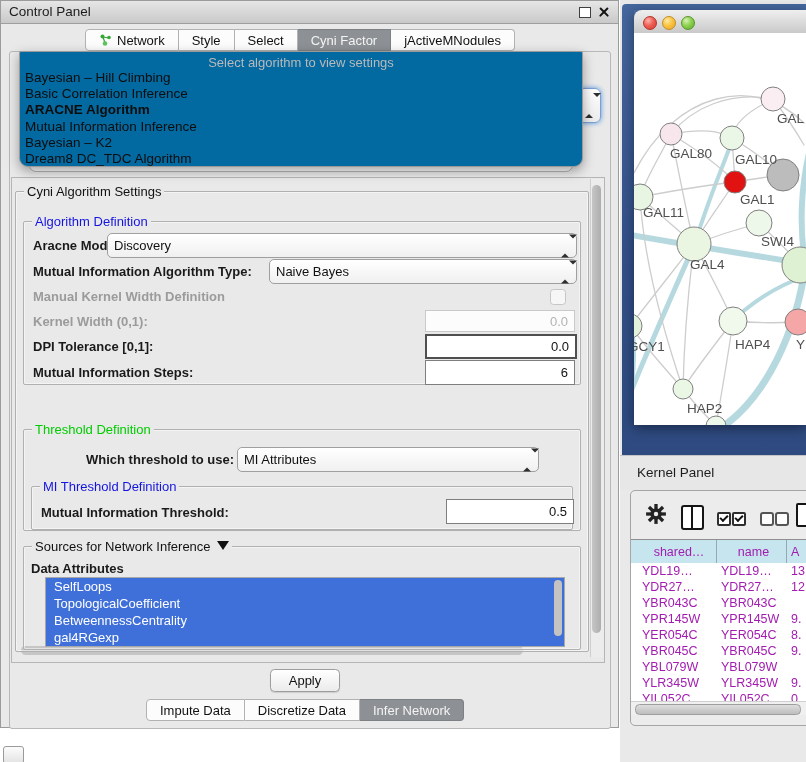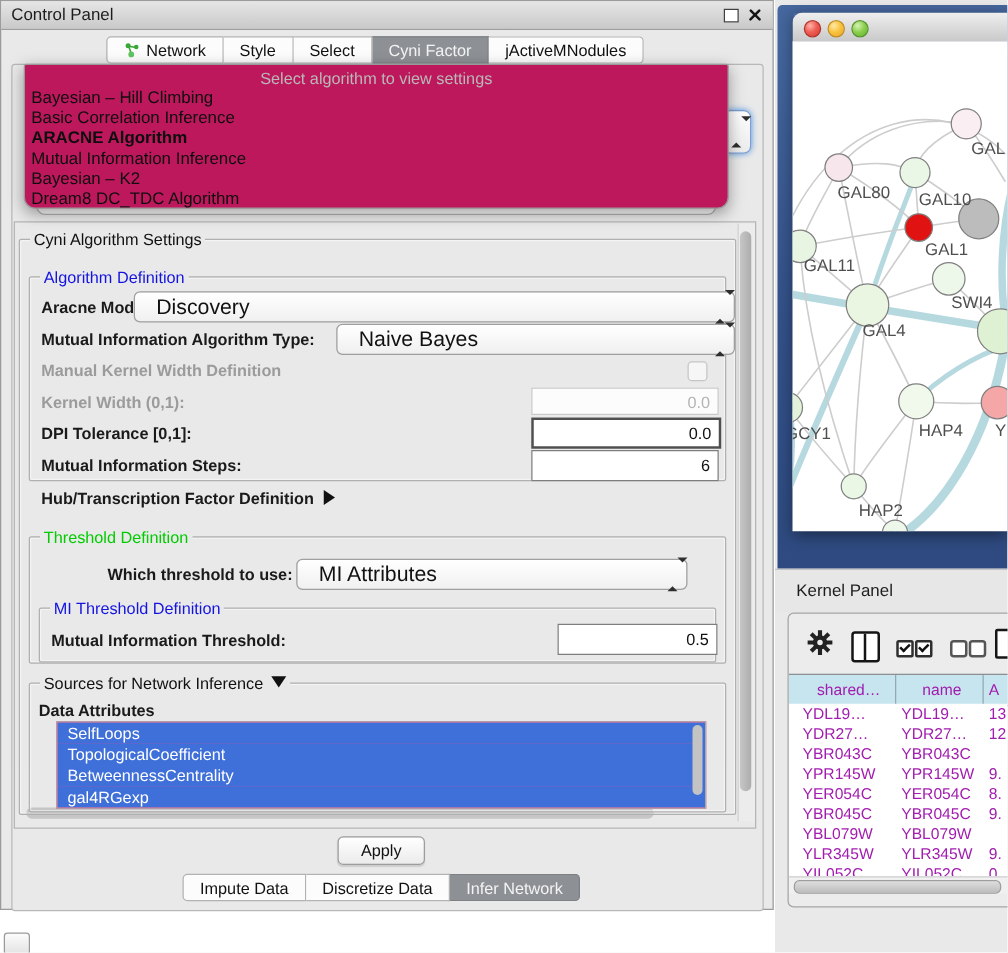--- a/index.html
+++ b/index.html
@@ -26,21 +26,21 @@
     font-size:13px;display:flex;align-items:center;color:#111;white-space:nowrap;cursor:default;}
   .tab:first-child{border-left:1px solid #b2b2b2;border-radius:4px 0 0 4px;}
   .tab:last-child{border-radius:0 4px 4px 0;text-align:center;}
   .tab.sel{background:#8d9094;color:#f4f4f4;border-color:#7e8184;}
   .tab .neticon{margin-right:5px;display:inline-flex;}
 
   #content-frame{position:absolute;left:8px;top:50px;width:600px;height:676px;
     border:1px solid #b8b8b8;border-radius:3px;background:#e9e9e9;}
 
   
-  #algo-popup{position:absolute;left:18px;top:50px;width:562px;height:114px;background:#be185d;
+  #algo-popup{position:absolute;left:18px;top:50px;width:562px;height:114px;background:#0369a1;
     border:1px solid #9a9a9a;border-radius:2px 2px 9px 9px;box-shadow:0 4px 12px rgba(0,0,0,.35);z-index:40;}
   .dd-prompt{text-align:center;color:#b9b9b9;font-size:13px;padding-top:3px;height:15px;}
   .dd-item{font-size:13.5px;line-height:16.2px;padding-left:5px;color:#0d0d0d;white-space:nowrap;}
   .dd-item.bold{font-weight:bold;}
 
   
   #ghost-combo{position:absolute;left:28px;top:122px;width:542px;height:47px;background:#fdfdfd;
     border:1px solid #b5b5b5;border-radius:7px;z-index:1;}
   #ghost-text{position:absolute;left:50px;top:151px;font-size:13px;color:#b3b3b3;z-index:2;}
   #focus-spinner{position:absolute;left:577px;top:87px;width:21px;height:33px;border:1px solid #7b9fd4;
@@ -48,21 +48,21 @@
 
   
   #settings-outer{position:absolute;left:10px;top:176px;width:592px;height:484px;
     border:1px solid #b5b5b5;background:#e9e9e9;}
   .grp{position:absolute;border:1px solid #b0b0b0;border-radius:2px;box-shadow:inset 0 0 0 1px rgba(255,255,255,.5);}
   .grp-title{position:absolute;top:-8px;left:8px;background:#e9e9e9;padding:0 3px;font-size:13px;white-space:nowrap;}
   .t-blue{color:#1414e0;} .t-green{color:#00cc00;}
   .lbl{position:absolute;font-size:13px;font-weight:bold;color:#1a1a1a;white-space:nowrap;}
   .lbl.dis{color:#9b9b9b;}
   .combo{position:absolute;background:linear-gradient(#ffffff,#f0f0f0);border:1px solid #9f9f9f;
-    border-radius:5px;font-size:17px;display:flex;align-items:center;padding-left:17px;color:#111;
+    border-radius:5px;font-size:13px;display:flex;align-items:center;padding-left:6px;color:#111;
     box-shadow:inset 0 1px 0 #fff;}
   .spin{position:absolute;right:7px;top:50%;transform:translateY(-50%);width:8px;}
   .spin .up{width:0;height:0;border-left:4px solid transparent;border-right:4px solid transparent;
     border-bottom:4.5px solid #2e2e2e;margin-bottom:2.5px;}
   .spin .dn{width:0;height:0;border-left:4px solid transparent;border-right:4px solid transparent;
     border-top:4.5px solid #2e2e2e;}
   .numfield{position:absolute;background:#fff;border:1px solid #7e7e7e;font-size:13px;
     display:flex;align-items:center;justify-content:flex-end;padding-right:6px;color:#111;}
   .numfield.dark{border:2px solid #4f4f4f;}
   .numfield.dis{border:1px solid #c9c9c9;background:#fcfcfc;color:#b4b4b4;}
@@ -218,23 +218,20 @@
     </div>
     <span class="lbl" style="left:32px;top:338px;">DPI Tolerance [0,1]:</span>
     <div class="numfield dark" style="left:424px;top:333px;width:142px;height:21px;">
       <span>0.0</span>
     </div>
     <span class="lbl" style="left:32px;top:364px;">Mutual Information Steps:</span>
     <div class="numfield" style="left:424px;top:359px;width:142px;height:23px;">
       <span>6</span>
     </div>
 
-    <span class="lbl" style="left:32px;top:390px;">
-      <span>Hub/Transcription Factor Definition</span><span class="tri-right"></span>
-    </span>
 
     <div class="grp" style="left:22px;top:428px;width:556px;height:100px;">
       <span class="grp-title t-green">Threshold Definition</span>
     </div>
     <span class="lbl" style="left:85px;top:451px;">Which threshold to use:</span>
     <div class="combo" style="left:236px;top:446px;width:294px;height:23px;">
       <span>MI Attributes</span>
       <span class="spin"><span class="up"></span><span class="dn"></span></span>
     </div>
     <div class="grp" style="left:30px;top:485px;width:540px;height:42px;">

